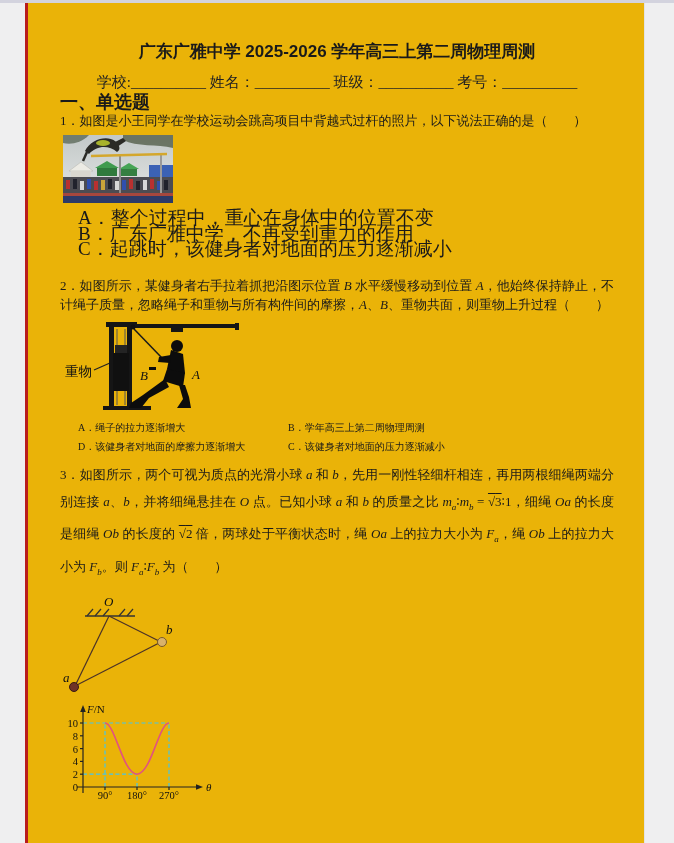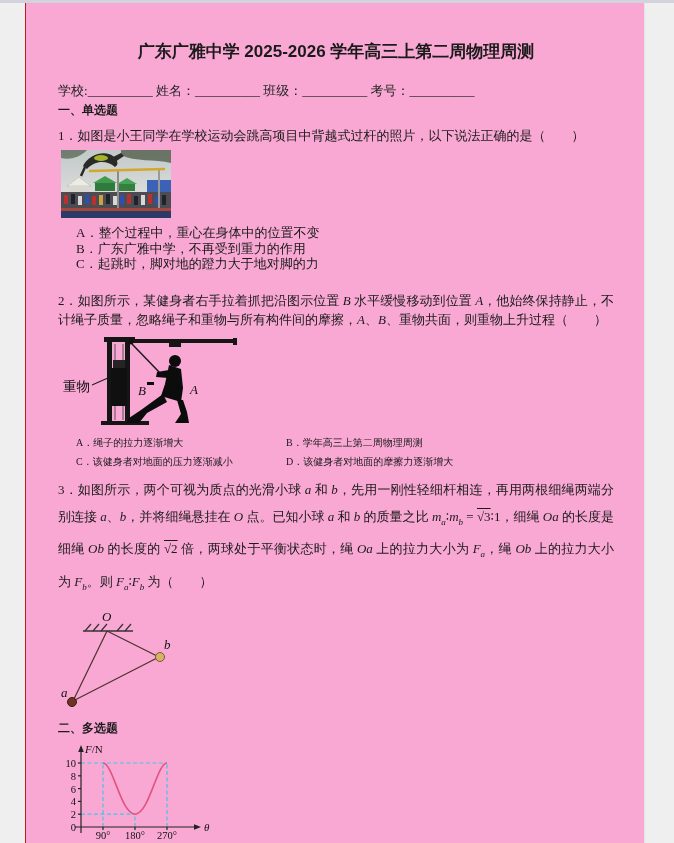--- a/index.html
+++ b/index.html
@@ -5,39 +5,39 @@
   html,body{margin:0;padding:0;}
   body{
     width:674px;height:843px;position:relative;overflow:hidden;
     background:#efeff0;
     font-family:"Liberation Serif","DejaVu Serif",serif;
     color:#1a1a1a;
   }
   .top-strip{position:absolute;top:0;left:0;width:674px;height:3px;background:#d3d3de;}
   .paper{
     position:absolute;left:25px;top:3px;width:620px;height:840px;
-    background:#f9a8d4;border-left:1px solid #b91c1c;border-right:1px solid #e3e3e3;
+    background:#eab308;border-left:3px solid #b91c1c;border-right:1px solid #e3e3e3;
     box-sizing:border-box;padding:38px 30px 10px 32px;
   }
   .exam-title{
     font-family:"Liberation Sans","DejaVu Sans",sans-serif;
     font-weight:bold;font-size:17px;text-align:center;line-height:22px;margin:0;
   }
   .header-line{
-    font-size:13px;margin-top:19px;height:17px;white-space:nowrap;
+    text-align:center;font-size:15px;margin-top:10px;height:17px;white-space:nowrap;
     letter-spacing:0;color:#222;
   }
   .header-line .blank{letter-spacing:0;}
   .sec-heading{
-    font-family:Liberation Mono, monospace;
-    font-weight:bold;font-size:12px;margin:4px 0 0 0;line-height:17px;
-  }
-  .stem{font-size:13px;line-height:19px;margin-top:6px;text-align:justify;}
+    font-family:Liberation Serif, serif;
+    font-weight:bold;font-size:18px;margin:4px 0 0 0;line-height:17px;
+  }
+  .stem{font-size:13px;line-height:19px;margin-top:0;text-align:justify;}
   .stem.tall{line-height:27px;}
-  .opts{font-size:13px;line-height:15.6px;padding-left:18px;margin-top:7px;}
+  .opts{font-size:19px;line-height:15.6px;padding-left:18px;margin-top:7px;}
   .opts div{margin:0;}
   .opts-grid{display:grid;grid-template-columns:210px 1fr;font-size:10px;line-height:19.5px;padding-left:18px;margin-top:4px;}
   .opts-row{display:flex;font-size:13px;line-height:17px;padding-left:18px;margin-top:9px;}
   .opts-row span.o{width:105px;flex:0 0 auto;}
   .opts-row span.o:last-child{width:auto;}
   .fig{display:block;margin:5px 0 0 3px;}
   i{font-family:"Liberation Serif",serif;}
   sub{font-size:9px;}
   .sq{text-decoration:overline;}
   .sq::before{content:"√";}
@@ -109,21 +109,21 @@
       <path d="M22,16 C28,4 44,0 52,6 C57,10 58,15 54,17 C46,10 34,10 26,19 Z" fill="#2a2a26"></path>
       <ellipse cx="40" cy="8" rx="7" ry="3" fill="#b6c22e" opacity="0.9"></ellipse>
       <path d="M50,8 L60,3 L63,6 L54,12 Z" fill="#2a2a26"></path>
       <line x1="24" y1="17" x2="20" y2="26" stroke="#2a2a26" stroke-width="2.5"></line>
     </g>
   </svg>
 
   <div class="opts">
     <div>A．整个过程中，重心在身体中的位置不变</div>
     <div>B．广东广雅中学，不再受到重力的作用</div>
-    <div>C．起跳时，脚对地的蹬力大于地对脚的力</div>
+    <div>C．起跳时，该健身者对地面的压力逐渐减小</div>
   </div>
 
   <div class="stem" style="margin-top:19px;">2．如图所示，某健身者右手拉着抓把沿图示位置 <i>B</i> 水平缓慢移动到位置 <i>A</i>，他始终保持静止，不计绳子质量，忽略绳子和重物与所有构件间的摩擦，<i>A</i>、<i>B</i>、重物共面，则重物上升过程（　　）</div>
 
   <svg class="fig" width="212" height="95">
     <text x="2" y="57" font-size="13.5" fill="#111">重物</text>
     <line x1="31" y1="51" x2="56" y2="40" stroke="#222" stroke-width="1.2"></line>
     <g fill="#151515">
       <rect x="40" y="87" width="48" height="4"></rect>
       <rect x="46" y="6" width="5" height="82"></rect>
@@ -148,22 +148,22 @@
       <polygon points="116,66 120,80 114,89 128,89 126,78 122,66"></polygon>
       <rect x="86" y="48" width="7" height="3"></rect>
     </g>
     <text x="77" y="61" font-size="13" font-style="italic" fill="#111">B</text>
     <text x="129" y="60" font-size="13" font-style="italic" fill="#111">A</text>
   </svg>
 
   <div class="opts-grid">
     <div>A．绳子的拉力逐渐增大</div>
     <div>B．学年高三上第二周物理周测</div>
+    <div>D．该健身者对地面的摩擦力逐渐增大</div>
     <div>C．该健身者对地面的压力逐渐减小</div>
-    <div>D．该健身者对地面的摩擦力逐渐增大</div>
   </div>
 
   <div class="stem tall" style="margin-top:4px;">3．如图所示，两个可视为质点的光滑小球 <i>a</i> 和 <i>b</i>，先用一刚性轻细杆相连，再用两根细绳两端分别连接 <i>a</i>、<i>b</i>，并将细绳悬挂在 <i>O</i> 点。已知小球 <i>a</i> 和 <i>b</i> 的质量之比 <i>m</i><sub><i>a</i></sub>∶<i>m</i><sub><i>b</i></sub> = <span class="sq">3</span>∶1，细绳 <i>Oa</i> 的长度是细绳 <i>Ob</i> 的长度的 <span class="sq">2</span> 倍，两球处于平衡状态时，绳 <i>Oa</i> 上的拉力大小为 <i>F</i><sub><i>a</i></sub>，绳 <i>Ob</i> 上的拉力大小为 <i>F</i><sub><i>b</i></sub>。则 <i>F</i><sub><i>a</i></sub>∶<i>F</i><sub><i>b</i></sub> 为（　　）</div>
 
   <svg class="fig" style="margin-top:8px;" width="132" height="104">
     <text x="41" y="12" font-size="13" font-style="italic" fill="#111">O</text>
     <g stroke="#333" stroke-width="1.2">
       <line x1="22" y1="22" x2="72" y2="22" stroke-width="1.5"></line>
       <line x1="24" y1="22" x2="30" y2="15"></line>
       <line x1="32" y1="22" x2="38" y2="15"></line>
@@ -176,21 +176,20 @@
       <line x1="46" y1="22" x2="98" y2="48"></line>
       <line x1="12" y1="92" x2="98" y2="48"></line>
     </g>
     <circle cx="11" cy="93" r="4.5" fill="#6e3226" stroke="#3a1a12" stroke-width="1"></circle>
     <circle cx="99" cy="48" r="4.5" fill="#d9b26a" stroke="#7a5a28" stroke-width="1"></circle>
     <text x="0" y="88" font-size="13" font-style="italic" fill="#111">a</text>
     <text x="103" y="40" font-size="13" font-style="italic" fill="#111">b</text>
   </svg>
 
 
-  <h2 class="sec-heading" style="margin-top:8px;">二、多选题</h2>
 
 
   <svg class="fig" style="margin-top:3px;" width="150" height="100">
     <g stroke-dasharray="4 2.5" stroke-width="1.2" fill="none" stroke="#45c5e8">
       <line x1="20" y1="22" x2="106" y2="22"></line>
       <line x1="20" y1="73.2" x2="74" y2="73.2"></line>
       <line x1="42" y1="86" x2="42" y2="22"></line>
       <line x1="74" y1="86" x2="74" y2="73.2"></line>
       <line x1="106" y1="86" x2="106" y2="22"></line>
     </g>

